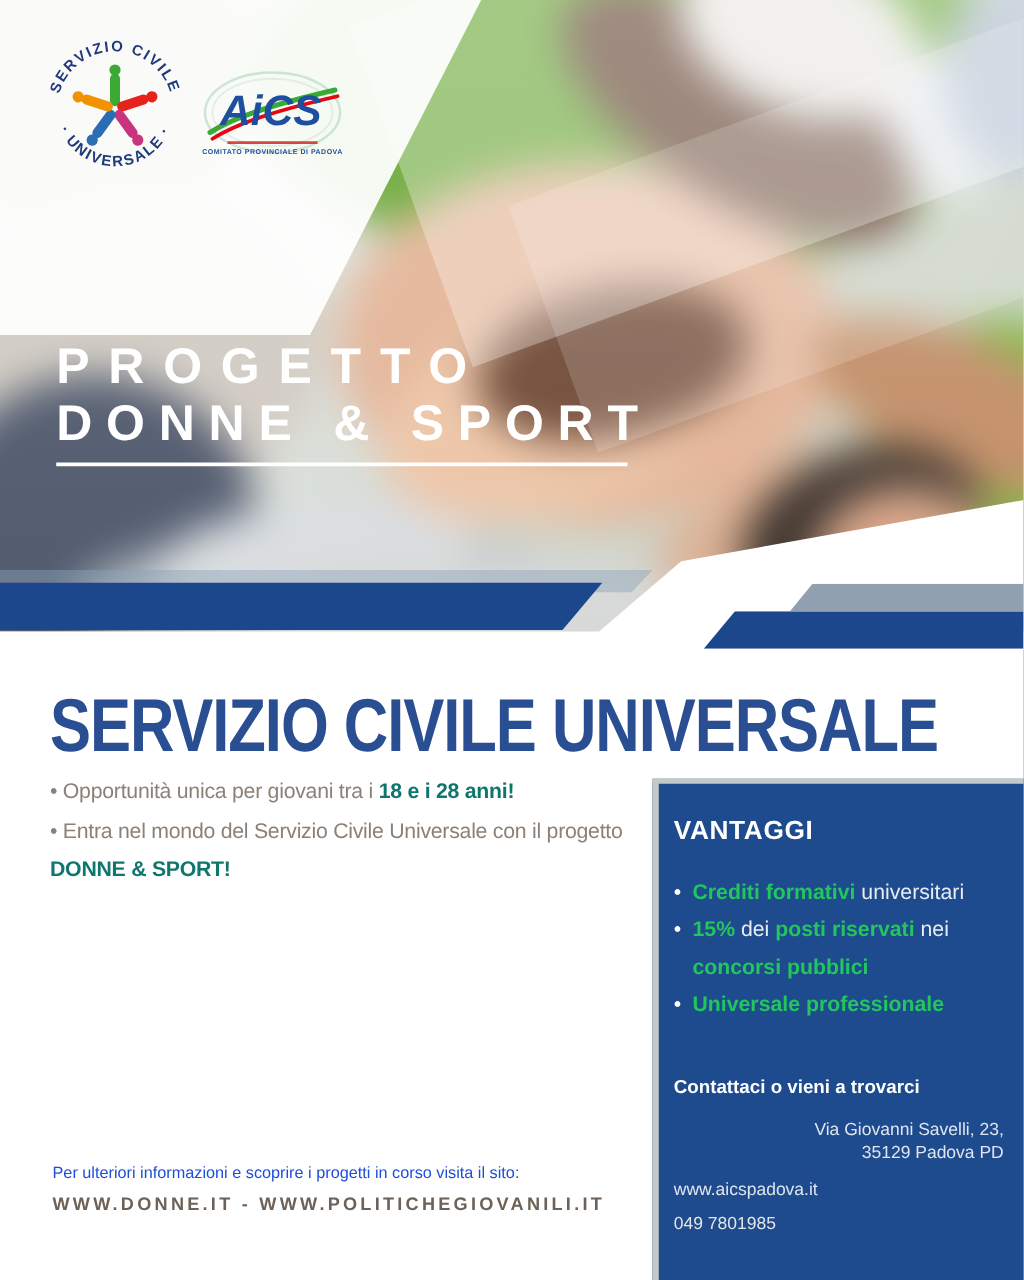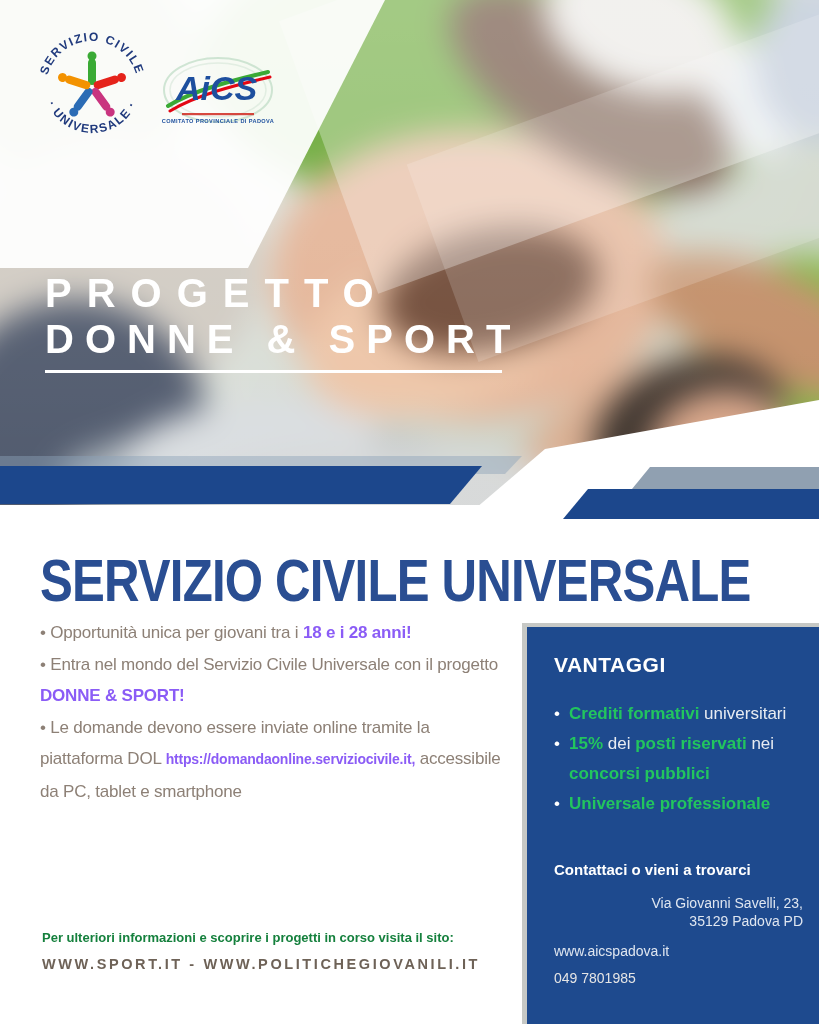--- a/index.html
+++ b/index.html
@@ -59,29 +59,29 @@
   .ht1{font-size:40px;font-weight:bold;letter-spacing:15px;line-height:46px;white-space:nowrap;}
   .ht2{font-size:40px;font-weight:bold;letter-spacing:11px;line-height:46px;white-space:nowrap;}
   .ht-rule{width:457px;height:3px;background:#ffffff;margin-top:8px;}
   
   .heading{position:absolute;left:40px;top:546px;width:819px;color:#2a4e92;
     font-size:60px;font-weight:bold;letter-spacing:-1px;white-space:nowrap;
     transform:scaleX(.82);transform-origin:left top;}
   .left-col{position:absolute;left:40px;top:617px;width:462px;color:#8d8076;
     font-size:17px;letter-spacing:-.2px;line-height:31.5px;}
   .left-col p{margin:0;}
-  .left-col .b{font-weight:bold;color:#8b5cf6;}
+  .left-col .b{font-weight:bold;color:#0f766e;}
   .left-col .sm{font-size:14px;}
-  .footnote{position:absolute;left:42px;top:930px;color:#15803d;font-size:13px;font-weight:bold;}
+  .footnote{position:absolute;left:42px;top:930px;color:#1d4ed8;font-size:13px;}
   .websites{position:absolute;left:42px;top:956px;color:#6e6257;font-weight:bold;
     font-size:14.5px;letter-spacing:2.6px;white-space:nowrap;}
   
   .panel{position:absolute;left:522px;top:623px;width:297px;height:401px;
     background:#1e4a8e;border-left:5px solid #c6c8c5;border-top:4px solid #c6c8c5;
-    box-sizing:border-box;color:#ffffff;padding:26px 16px 0 27px;}
+    box-sizing:border-box;color:#ffffff;padding:26px 16px 0 12px;}
   .panel-title{font-size:21px;font-weight:bold;letter-spacing:.5px;margin-bottom:22px;}
   .vlist{font-size:17px;line-height:30px;color:#e8ecf2;}
   .vli{padding-left:15px;position:relative;}
   .vli::before{content:"•";position:absolute;left:0;top:0;color:#ffffff;}
   .vlist .b{font-weight:bold;color:#22c55e;}
   .contact-h{margin-top:42px;font-size:15px;font-weight:bold;}
   .addr{margin-top:16px;font-size:14px;line-height:18px;color:#dfe6f0;text-align:right;}
   .psite{margin-top:13px;font-size:14px;color:#dfe6f0;}
   .pphone{margin-top:11px;font-size:14px;color:#e5e5e5;}
 </style>
@@ -173,25 +173,24 @@
     <div class="ht2">DONNE &amp; SPORT</div>
     <div class="ht-rule"></div>
   </div>
 </div>
 
 <div class="heading">SERVIZIO CIVILE UNIVERSALE</div>
 
 <div class="left-col" id="left-bullets">
     <p><span>• Opportunità unica per giovani tra i </span><span class="b">18 e i 28 anni!</span></p>
     <p><span>• Entra nel mondo del Servizio Civile Universale con il progetto </span><span class="b">DONNE &amp; SPORT!</span></p>
-    <p><span>• Le domande devono essere inviate online tramite la piattaforma DOL </span><span class="b sm">https://domandaonline.serviziocivile.it,</span><span> accessibile da PC, tablet e smartphone</span></p>
   </div>
 
 <div class="footnote">Per ulteriori informazioni e scoprire i progetti in corso visita il sito:</div>
-<div class="websites">WWW.SPORT.IT - WWW.POLITICHEGIOVANILI.IT</div>
+<div class="websites">WWW.DONNE.IT - WWW.POLITICHEGIOVANILI.IT</div>
 
 <div class="panel">
   <div class="panel-title">VANTAGGI</div>
   <div class="vlist" id="v-bullets">
       <div class="vli"><span class="b">Crediti formativi</span><span> universitari</span></div>
       <div class="vli"><span class="b">15%</span><span> dei </span><span class="b">posti riservati</span><span> nei </span><span class="b">concorsi pubblici</span></div>
       <div class="vli"><span class="b">Universale professionale</span></div>
     </div>
   <div class="contact-h">Contattaci o vieni a trovarci</div>
   <div class="addr">

